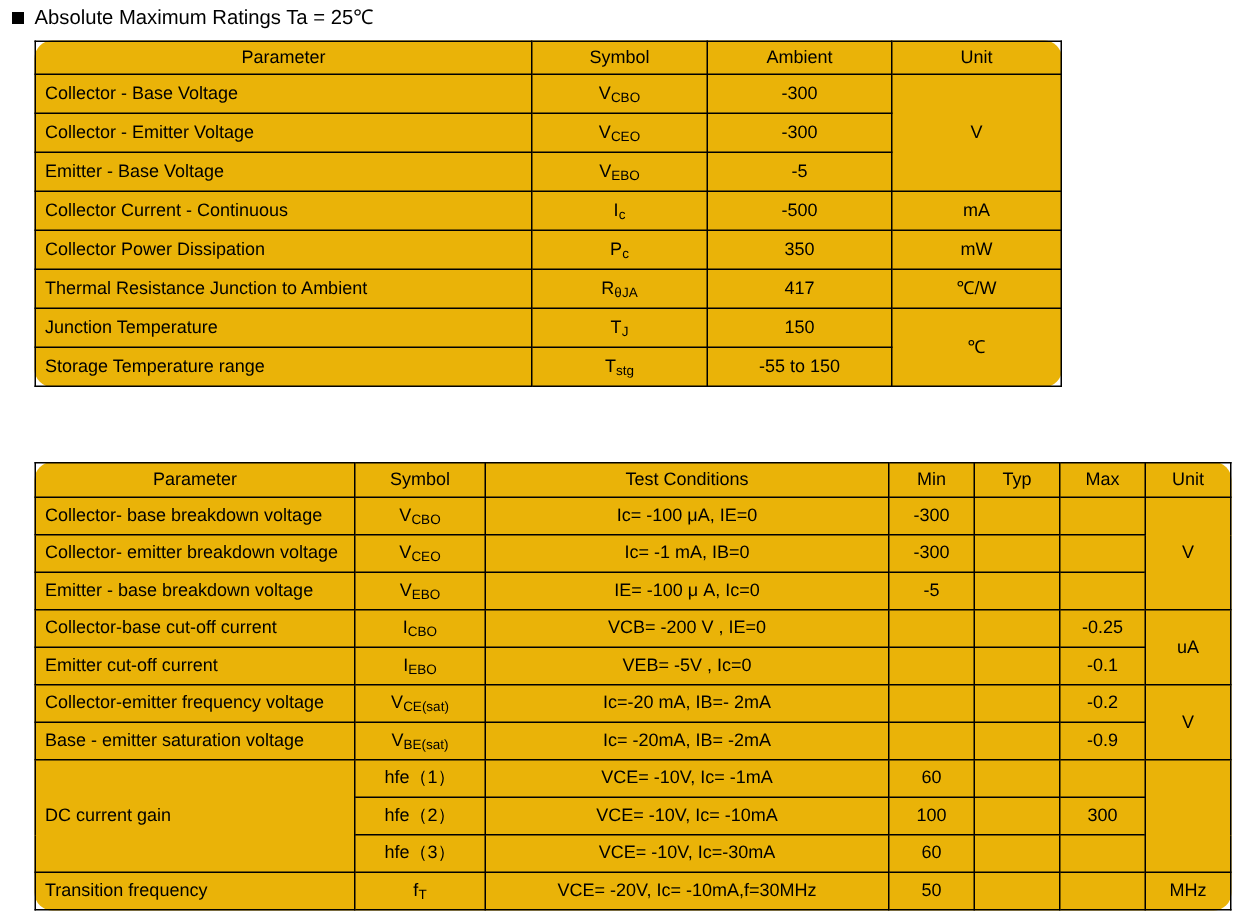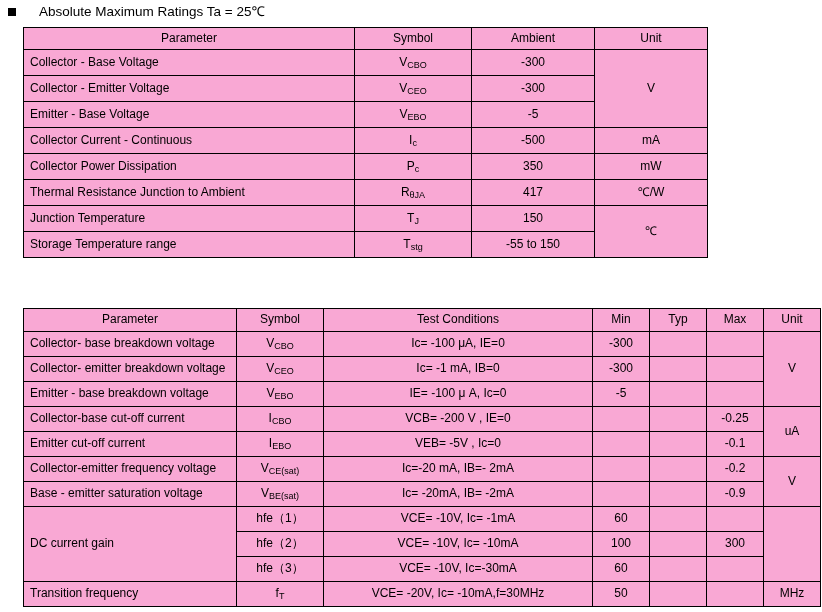--- a/index.html
+++ b/index.html
@@ -32,27 +32,28 @@
     white-space: nowrap;
   }
   .sq {
     display: inline-block;
     width: 8px;
     height: 8px;
     background: #000;
     margin-right: 7px;
     flex: 0 0 auto;
   }
-  .heading1 { position: absolute; left: 8px; top: 5px; gap: 16px; }
+  .heading1 { position: absolute; left: 8px; top: 5px; }
   .heading2 { position: absolute; left: 8px; top: 286px; }
 
   table {
     border-collapse: collapse;
     table-layout: fixed;
-    background: #f9a8d4;
+    background: #eab308;
+    border-radius: 12px;
   }
   table td, table th {
     border: 1px solid #000;
     font-weight: normal;
     font-size: 12px;
     padding: 0 6px;
     vertical-align: middle;
     line-height: 1.1;
   }
   .tbl1 {

